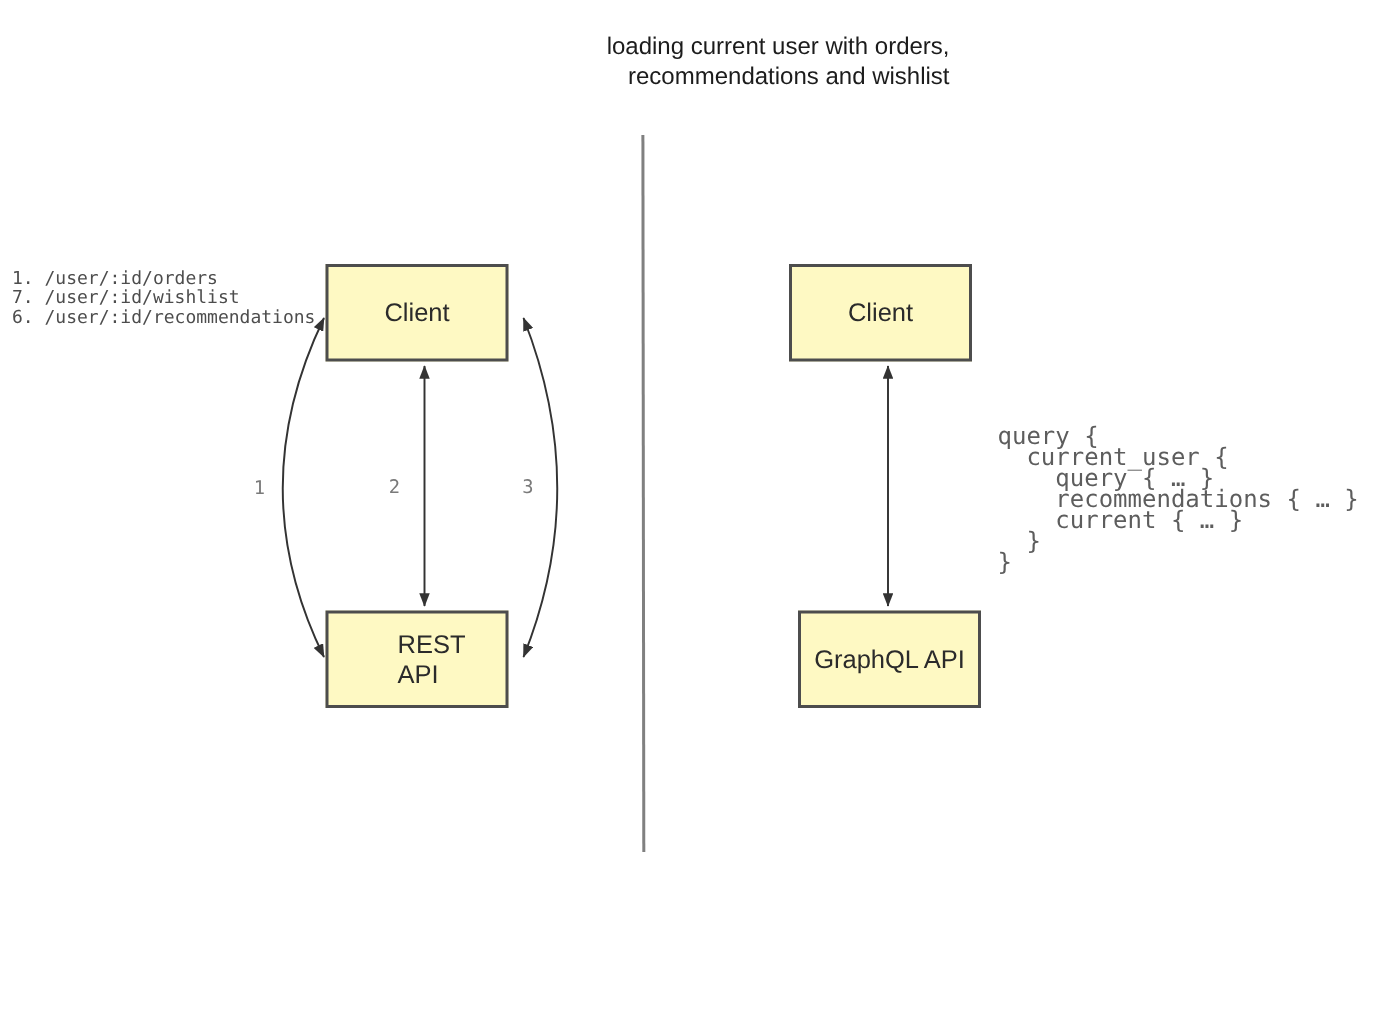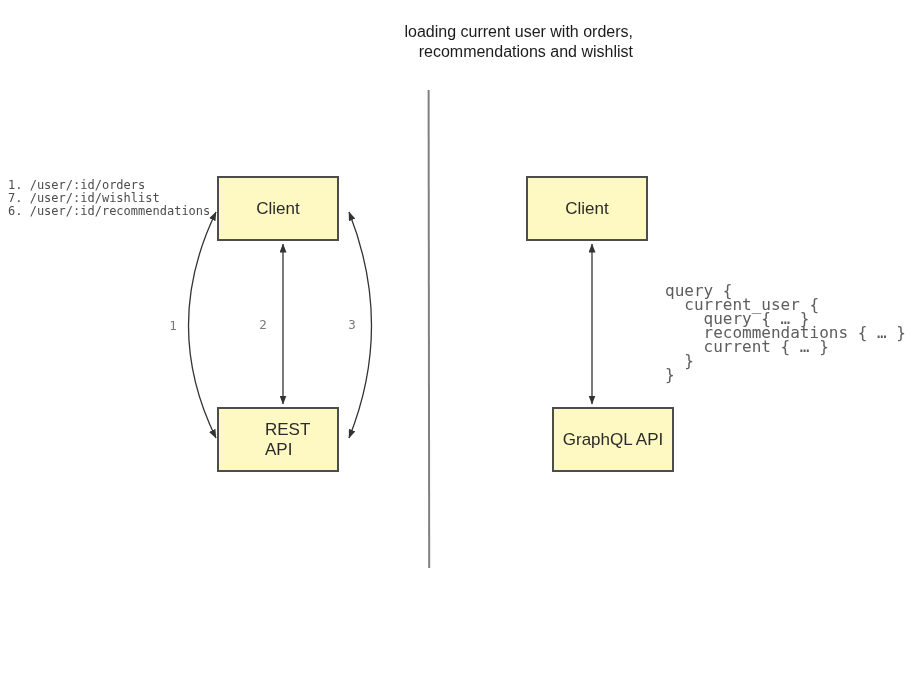--- a/index.html
+++ b/index.html
@@ -36,21 +36,21 @@
     border: 2px solid #4d4d4d;
     display: flex;
     align-items: center;
     justify-content: center;
     font-size: 17px;
     color: #2b2b2b;
   }
   .node-client-left  { left: 217px; top: 176px; }
   .node-rest         { left: 217px; top: 407px; padding-left: 46px; }
   .node-client-right { left: 526px; top: 176px; }
-  .node-graphql      { left: 552px; top: 407px; }
+  .node-graphql      { left: 532px; top: 407px; }
   .mono { font-family: "DejaVu Sans Mono", "Liberation Mono", monospace; }
   .endpoints {
     position: absolute;
     left: 8px;
     top: 179px;
     font-size: 12px;
     line-height: 13px;
     color: #4d4d4d;
   }
   .endpoints .line, .query .line { white-space: pre; }

